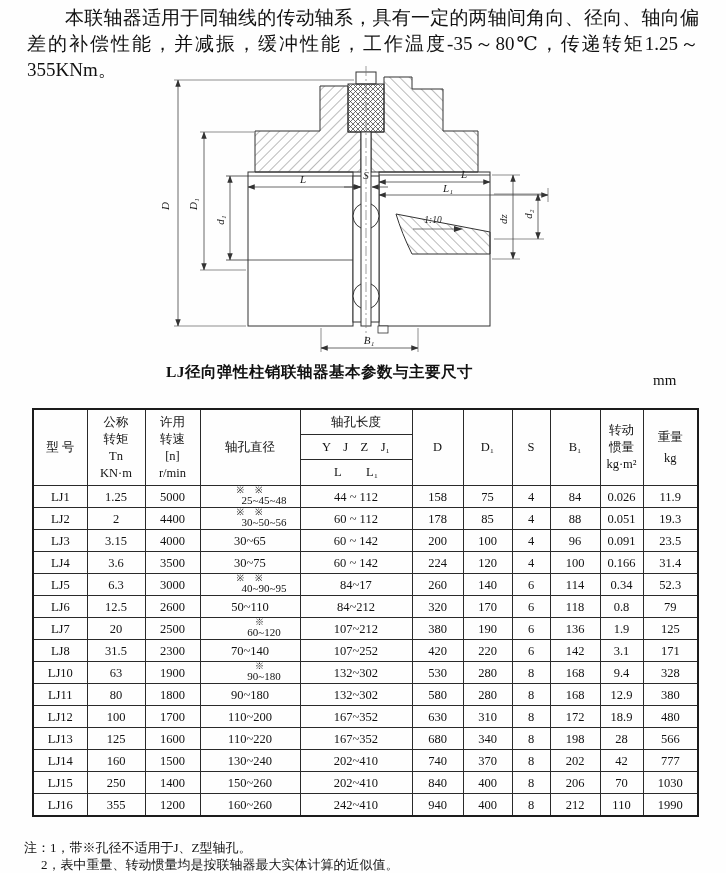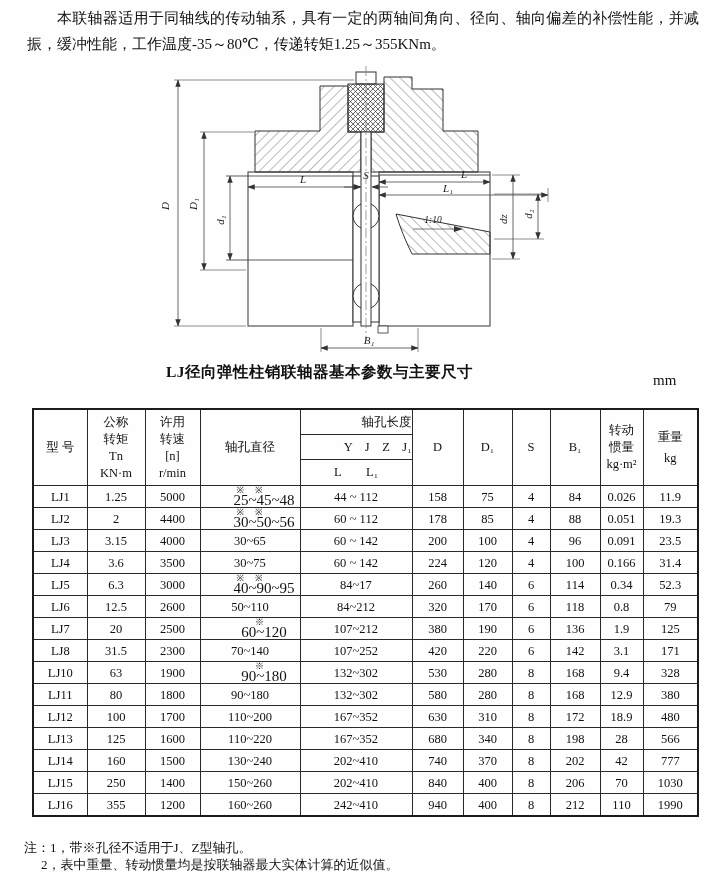--- a/index.html
+++ b/index.html
@@ -3,44 +3,44 @@
 <meta charset="utf-8">
 <style>
   html,body{margin:0;padding:0;}
   body{
     width:726px;height:873px;background:#fefefe;color:#111;
     font-family:"Liberation Serif","DejaVu Serif",serif;
     position:relative;overflow:hidden;
   }
   .intro{
     position:absolute;top:5px;left:27px;width:672px;
-    font-size:15px;line-height:26px;text-align:justify;text-indent:2em;
+    font-size:19px;line-height:26px;text-align:justify;text-indent:2em;
   }
   .drawing-wrap{position:absolute;top:64px;left:148px;width:452px;height:294px;}
   .caption{position:absolute;top:362px;left:166px;font-size:15.5px;font-weight:bold;letter-spacing:0.5px;}
   .unit{position:absolute;top:372px;left:653px;font-size:15px;}
   table.params{
     position:absolute;top:408px;left:32px;
     border-collapse:collapse;table-layout:fixed;
     border:2px solid #1c1c1c;
   }
   .params th,.params td{
     border:1px solid #2a2a2a;text-align:center;vertical-align:middle;
     font-weight:normal;font-size:12.5px;padding:0;overflow:hidden;
     font-family:"Liberation Serif","DejaVu Serif",serif;
   }
   .params thead th{height:75px;}
   .params tbody td{height:21px;line-height:20px;}
   .hstack{line-height:17px;}
   .hstack .gap{height:4px;}
   .len-th{padding:0;}
-  .len-t,.len-m{height:24px;line-height:24px;border-bottom:1px solid #2a2a2a;text-align:right;}
+  .len-t,.len-m{height:24px;line-height:24px;border-bottom:1px solid #2a2a2a;}
   .len-b{height:25px;line-height:25px;}
   .marks{font-size:9px;line-height:8px;height:8px;letter-spacing:1px;}
-  .bval{font-size:15px;line-height:13px;height:13px;margin-left:28px;}
+  .bval{font-size:11px;line-height:13px;height:13px;margin-left:28px;}
   .notes{position:absolute;top:840px;left:24px;font-size:13px;line-height:16.5px;}
   .note2{margin-left:17px;}
   svg text{font-family:"Liberation Serif","DejaVu Serif",serif;font-style:italic;font-size:11px;fill:#222;}
   svg .lab{text-anchor:middle;}
 </style>
 </head>
 <body>
 
 <div class="intro">本联轴器适用于同轴线的传动轴系，具有一定的两轴间角向、径向、轴向偏差的补偿性能，并减振，缓冲性能，工作温度-35～80℃，传递转矩1.25～355KNm。</div>
 

